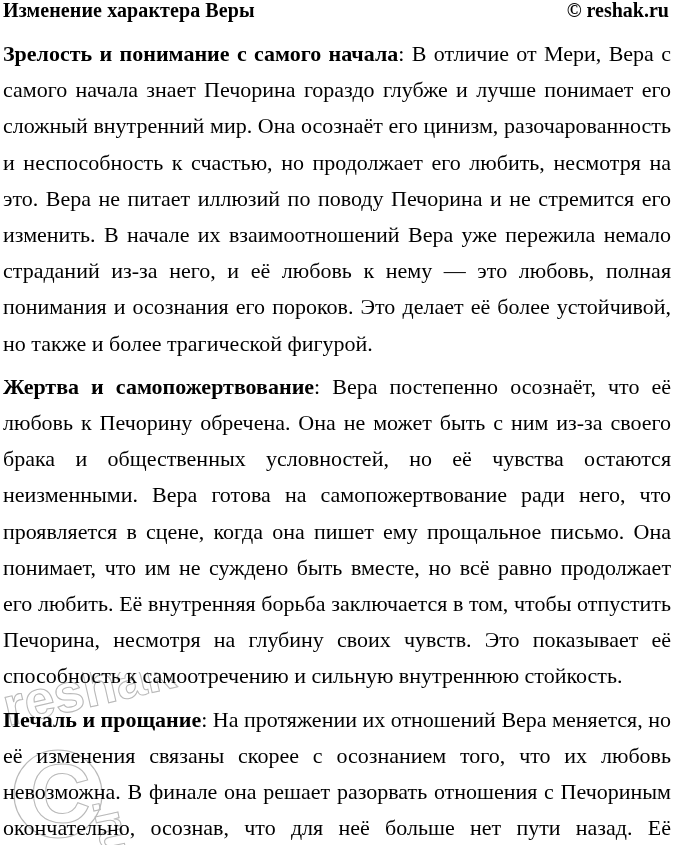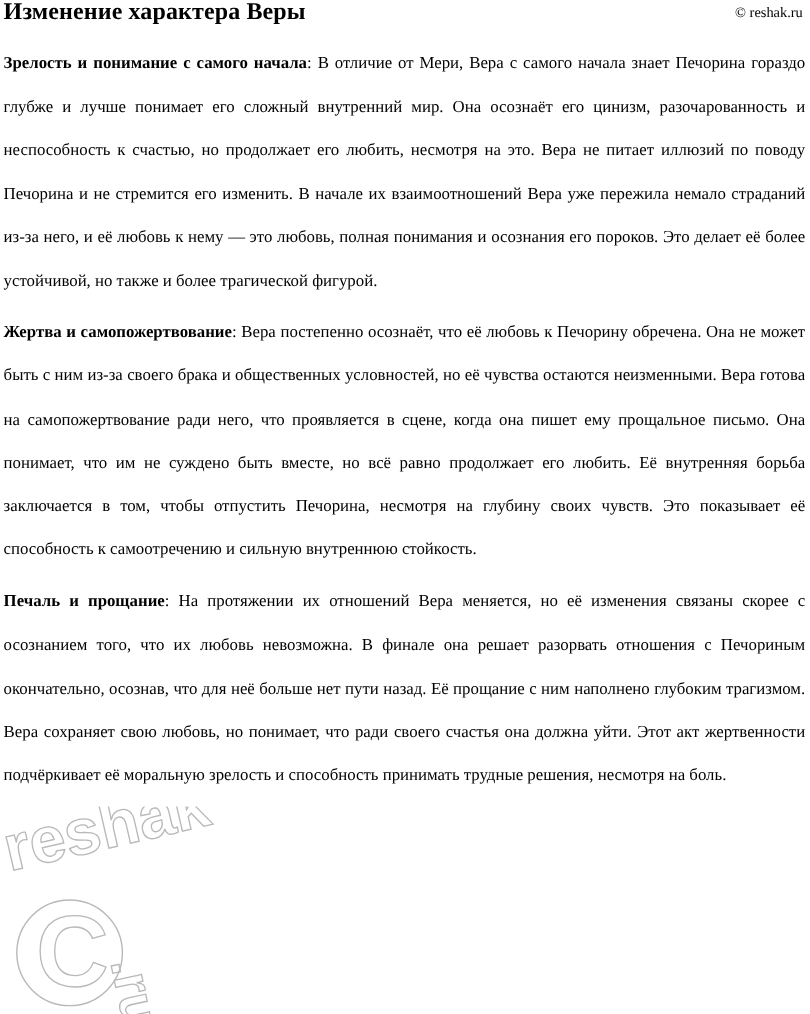--- a/index.html
+++ b/index.html
@@ -60,35 +60,35 @@
   .doc-title {
     font-family: "Liberation Serif", "DejaVu Serif", serif;
     font-weight: 700;
     font-size: 20px;
     line-height: 20px;
     letter-spacing: 0.1px;
     white-space: nowrap;
   }
   .copyright {
     font-family: "Liberation Serif", "DejaVu Serif", serif;
-    font-weight: 400;
-    font-size: 12px;
+    font-weight: 700;
+    font-size: 20px;
     line-height: 20px;
     white-space: nowrap;
     padding-right: 2px;
   }
 
   
   .body-copy {
     position: relative;
     z-index: 2;
     margin-top: 14px;
   }
   .para {
-    font-size: 14px;
+    font-size: 22px;
     line-height: 36.2px;
     text-align: justify;
     text-justify: inter-word;
     margin: 0 0 7px 0;
     hyphens: none;
     word-spacing: 0px;
   }
   .para:last-child { margin-bottom: 0; }
 
   .lead {

